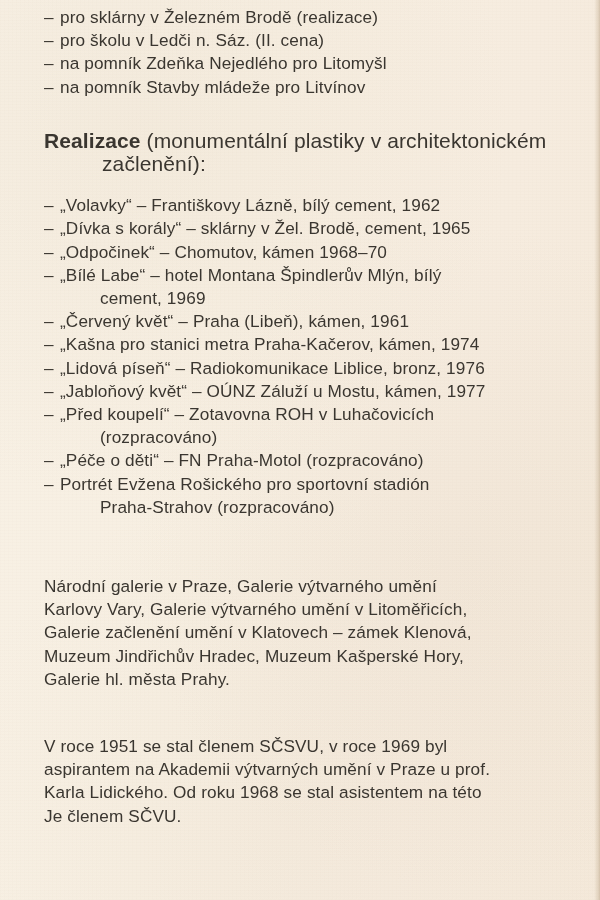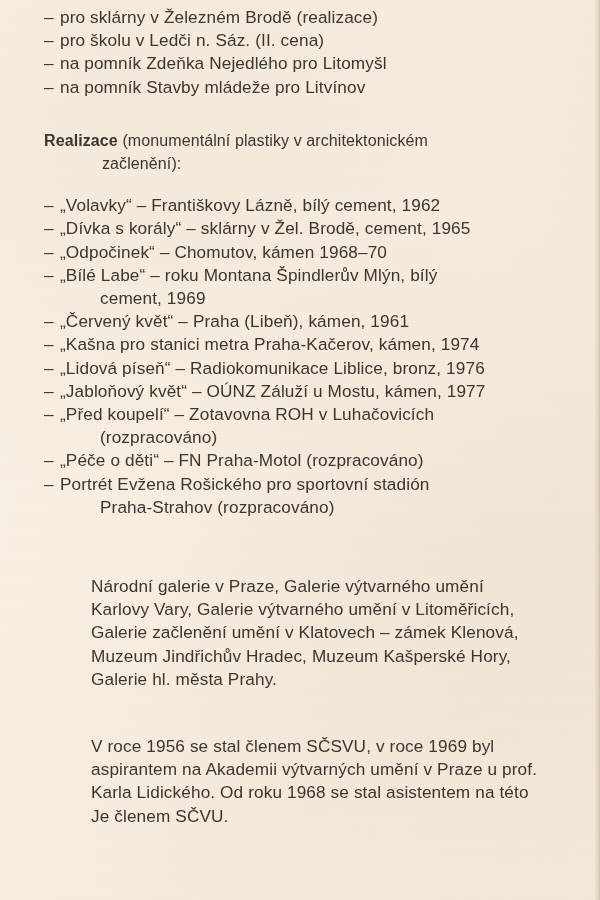--- a/index.html
+++ b/index.html
@@ -90,41 +90,41 @@
     flex: 1 1 auto;
   }
   
   .cont {
     display: block;
     padding-left: 40px;
   }
 
   
   .heading {
-    font-size: 16px;
+    font-size: 21px;
     line-height: 23.2px;
     font-weight: 700;
     letter-spacing: 0.1px;
   }
   .heading .reg {
     font-weight: 400;
   }
   .heading .cont {
     font-weight: 400;
     padding-left: 58px;
   }
 
   
   .block-top      { padding-top: 6px; }
   .gap-lg         { height: 30px; }
   .gap-md         { height: 19px; }
   .gap-sm         { height: 12px; }
   .gap-xl         { height: 44px; }
 
-  .para-line { display: block; margin-left: 47px; }
+  .para-line { display: block; }
 </style>
 </head>
 <body>
 
 <div id="page">
   <div id="content">
 
     <div class="block-top">
       <div class="bullet">
         <span class="dash">–</span>
@@ -161,21 +161,21 @@
       <div class="bullet">
         <span class="dash">–</span>
         <span class="btext">„Dívka s korály“ – sklárny v Žel. Brodě, cement, 1965</span>
       </div>
       <div class="bullet">
         <span class="dash">–</span>
         <span class="btext">„Odpočinek“ – Chomutov, kámen 1968–70</span>
       </div>
       <div class="bullet">
         <span class="dash">–</span>
-        <span class="btext"><span>„Bílé Labe“ – roku Montana Špindlerův Mlýn, bílý</span><span class="cont">cement, 1969</span></span>
+        <span class="btext"><span>„Bílé Labe“ – hotel Montana Špindlerův Mlýn, bílý</span><span class="cont">cement, 1969</span></span>
       </div>
       <div class="bullet">
         <span class="dash">–</span>
         <span class="btext">„Červený květ“ – Praha (Libeň), kámen, 1961</span>
       </div>
       <div class="bullet">
         <span class="dash">–</span>
         <span class="btext">„Kašna pro stanici metra Praha-Kačerov, kámen, 1974</span>
       </div>
       <div class="bullet">
@@ -209,20 +209,20 @@
       <span class="para-line">Národní galerie v Praze, Galerie výtvarného umění</span>
       <span class="para-line">Karlovy Vary, Galerie výtvarného umění v Litoměřicích,</span>
       <span class="para-line">Galerie začlenění umění v Klatovech – zámek Klenová,</span>
       <span class="para-line">Muzeum Jindřichův Hradec, Muzeum Kašperské Hory,</span>
       <span class="para-line">Galerie hl. města Prahy.</span>
     </div>
 
     <div class="gap-xl"></div>
 
     <div>
-      <span class="para-line">V roce 1956 se stal členem SČSVU, v roce 1969 byl</span>
+      <span class="para-line">V roce 1951 se stal členem SČSVU, v roce 1969 byl</span>
       <span class="para-line">aspirantem na Akademii výtvarných umění v Praze u prof.</span>
       <span class="para-line">Karla Lidického. Od roku 1968 se stal asistentem na této</span>
       <span class="para-line">Je členem SČVU.</span>
     </div>
 
   </div>
 </div>
 
 </body></html>

